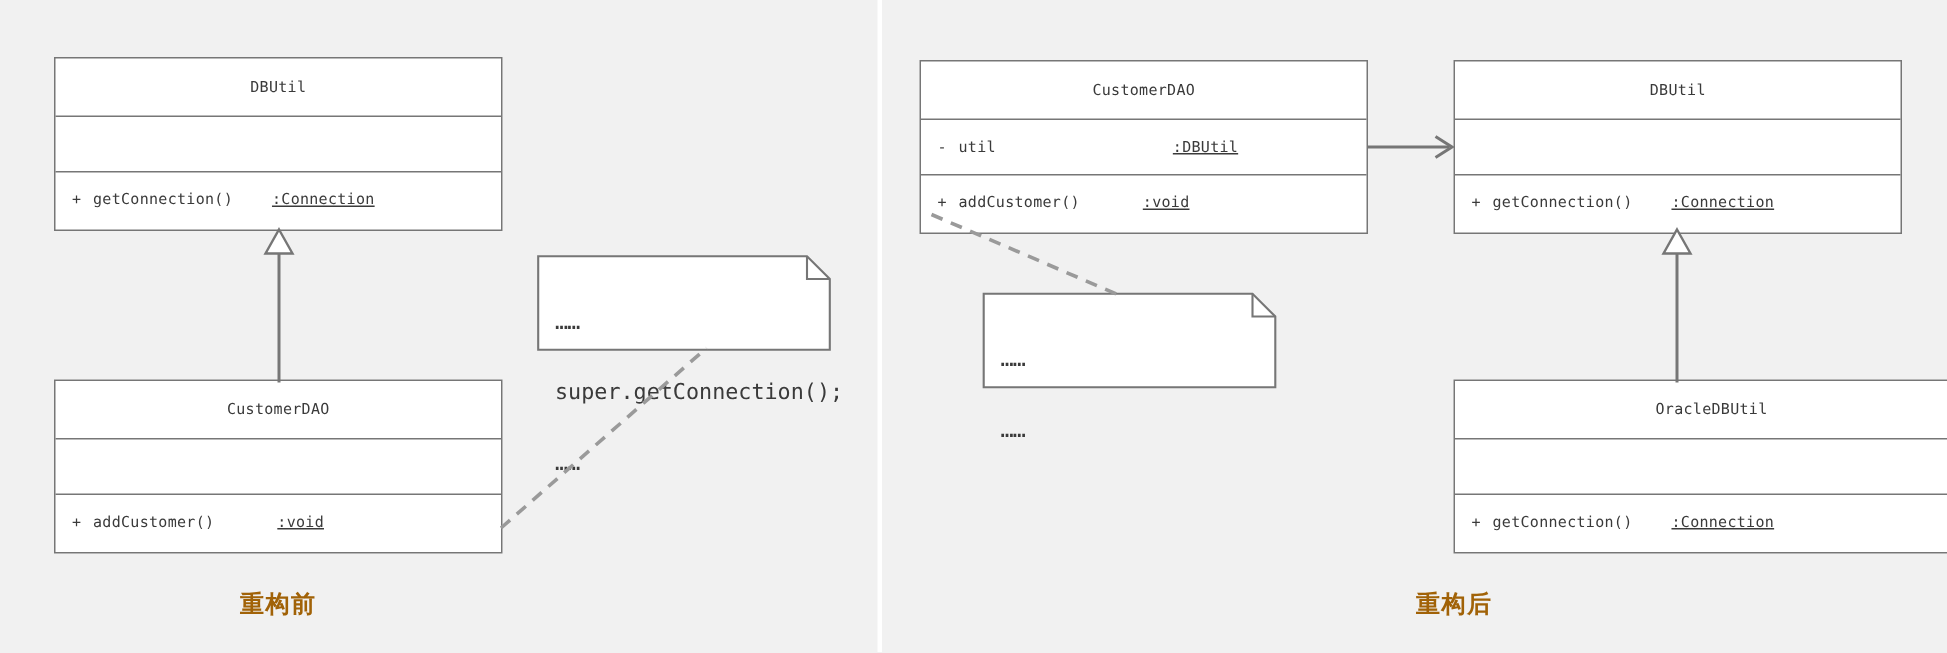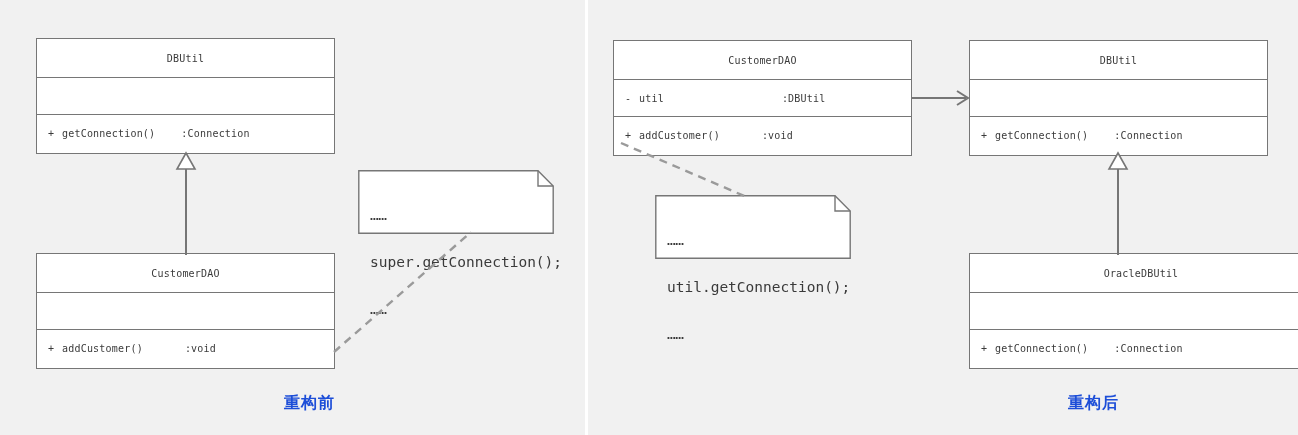--- a/index.html
+++ b/index.html
@@ -56,20 +56,21 @@
   .uml-attrs.empty, .uml-ops.empty { }
   .mem-vis {
     display: inline-block;
     width: 14px;
   }
   .mem-name {
     display: inline-block;
   }
   .mem-type {
     display: inline-block;
+    text-decoration: underline;
   }
 
   
   .uml-note {
     position: absolute;
     box-sizing: border-box;
   }
   .uml-note svg {
     position: absolute;
     top: 0; left: 0;
@@ -96,26 +97,26 @@
 
   
   .conn {
     position: absolute;
     overflow: visible;
   }
 
   
   .caption {
     position: absolute;
-    color: #1d4ed8;
+    color: #a16207;
     font-family: Liberation Mono, monospace;
     font-weight: bold;
     font-size: 16px;
     letter-spacing: 1px;
-    text-align: right;
+    text-align: center;
     white-space: nowrap;
   }
 </style>
 </head>
 <body>
 
 <div id="canvas">
 
   <div class="panel-divider"></div>
 
@@ -194,21 +195,20 @@
     <polygon points="26,3 35,19 17,19" fill="#ffffff" stroke="#767676" stroke-width="1.6"></polygon>
   </svg>
 
   <div class="uml-note" style="left:655px; top:195px; width:196px; height:64px;">
     <svg width="196" height="64">
       <path d="M0.8,0.8 L180,0.8 L195.2,16 L195.2,63.2 L0.8,63.2 Z" fill="#ffffff" stroke="#767676" stroke-width="1.4"></path>
       <path d="M180,0.8 L180,16 L195.2,16" fill="none" stroke="#767676" stroke-width="1.4"></path>
     </svg>
     <div class="note-text">
       <span class="note-line note-dots">……</span>
-      <span class="note-line">util.getConnection();</span>
       <span class="note-line note-dots">……</span>
     </div>
   </div>
 
   <svg class="conn" style="left:618px; top:140px; width:135px; height:62px;" width="135" height="62">
     <line x1="3" y1="3" x2="131" y2="58" stroke="#9a9a9a" stroke-width="2.4" stroke-dasharray="8,6"></line>
   </svg>
 
   <div class="caption" style="left:820px; top:393px; width:299px;">重构后</div>
 

